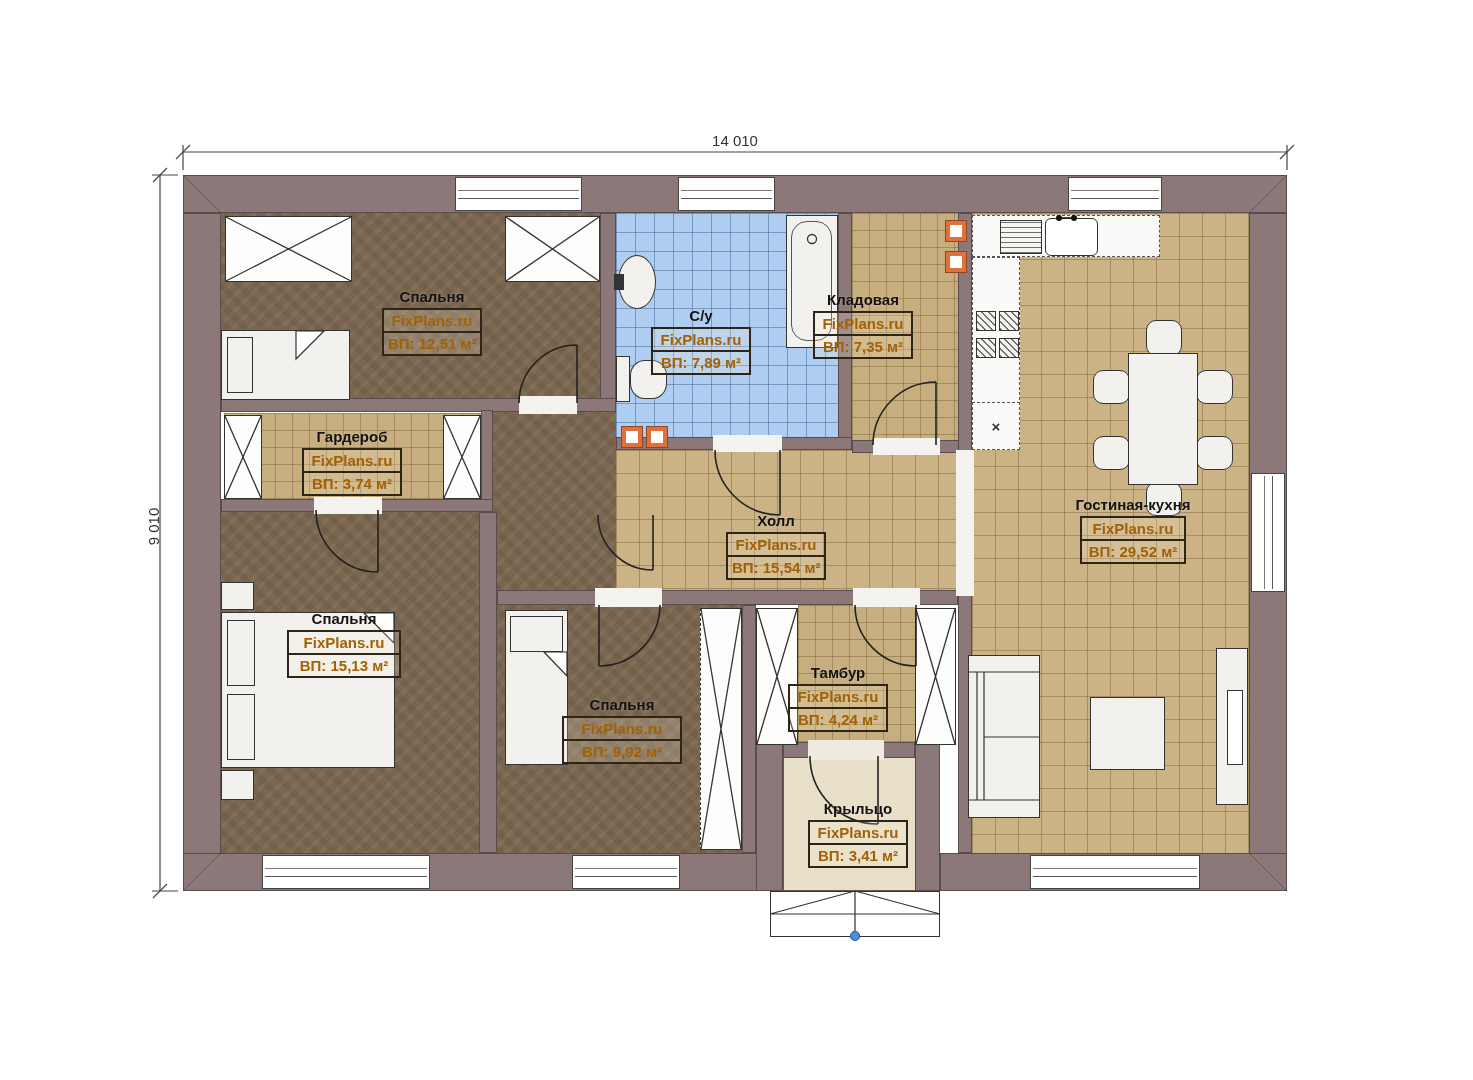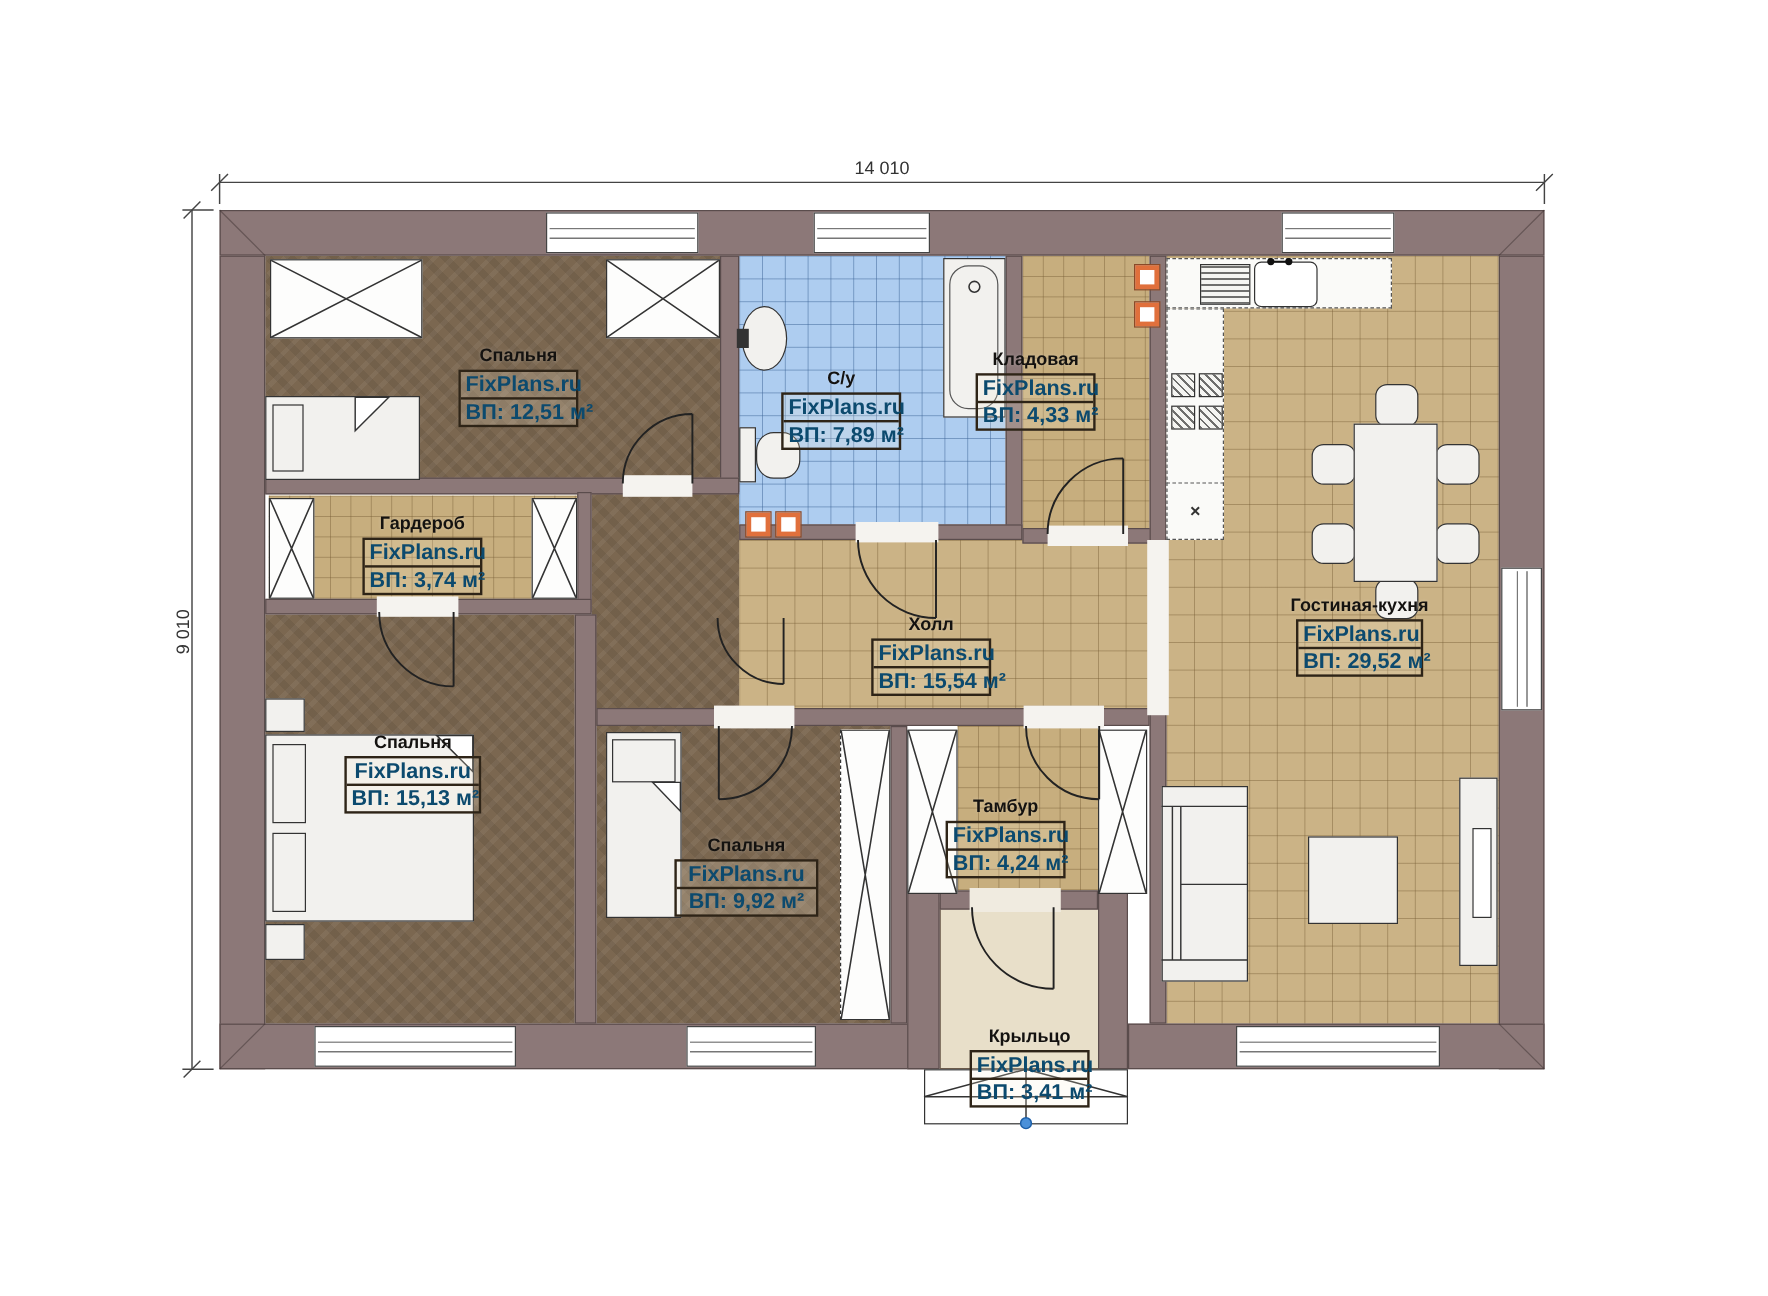--- a/index.html
+++ b/index.html
@@ -41,21 +41,21 @@
   .win-h::before{content:"";position:absolute;left:2px;right:2px;top:36%;border-top:1px solid #777;}
   .win-h::after{content:"";position:absolute;left:2px;right:2px;top:62%;border-top:1.5px solid #555;}
   .win-v::before{content:"";position:absolute;top:2px;bottom:2px;left:36%;border-left:1px solid #777;}
   .win-v::after{content:"";position:absolute;top:2px;bottom:2px;left:62%;border-left:1.5px solid #555;}
   
   .room-label{position:absolute;width:170px;text-align:center;z-index:40;}
   .room-name{font-size:15px;font-weight:bold;color:#141210;line-height:18px;
              text-shadow:0 0 3px rgba(255,255,255,.25);}
   .label-box{margin:2px auto 0;width:96px;border:2px solid #2e2417;
              background:rgba(250,240,215,.20);}
-  .label-box .wm,.label-box .area{font-size:18px;font-weight:bold;color:#0c4a6e;
+  .label-box .wm,.label-box .area{font-size:15px;font-weight:bold;color:#a16207;
              padding:2px 4px;line-height:17px;white-space:nowrap;}
   .label-box .wm{border-bottom:2px solid #2e2417;}
   
   .dim-text{font-size:15px;color:#333;font-weight:normal;}
   svg.overlay{position:absolute;left:0;top:0;z-index:30;pointer-events:none;}
   .cab-mark{display:flex;align-items:center;justify-content:center;
             font-size:15px;color:#333;font-weight:bold;}
 </style>
 </head>
 <body>
@@ -242,21 +242,21 @@
     <div class="label-box">
       <div class="wm">FixPlans.ru</div>
       <div class="area">ВП: 7,89 м²</div>
     </div>
   </div>
 
   <div class="room-label" style="left:778px;top:291px">
     <div class="room-name">Кладовая</div>
     <div class="label-box">
       <div class="wm">FixPlans.ru</div>
-      <div class="area">ВП: 4,33 м²</div>
+      <div class="area">ВП: 7,35 м²</div>
     </div>
   </div>
 
   <div class="room-label" style="left:1048px;top:496px">
     <div class="room-name">Гостиная-кухня</div>
     <div class="label-box" style="width:102px">
       <div class="wm">FixPlans.ru</div>
       <div class="area">ВП: 29,52 м²</div>
     </div>
   </div>
@@ -294,21 +294,21 @@
   </div>
 
   <div class="room-label" style="left:753px;top:664px">
     <div class="room-name">Тамбур</div>
     <div class="label-box">
       <div class="wm">FixPlans.ru</div>
       <div class="area">ВП: 4,24 м²</div>
     </div>
   </div>
 
-  <div class="room-label" style="left:773px;top:855px">
+  <div class="room-label" style="left:773px;top:800px">
     <div class="room-name">Крыльцо</div>
     <div class="label-box">
       <div class="wm">FixPlans.ru</div>
       <div class="area">ВП: 3,41 м²</div>
     </div>
   </div>
 
 </div>
 
 </body></html>

